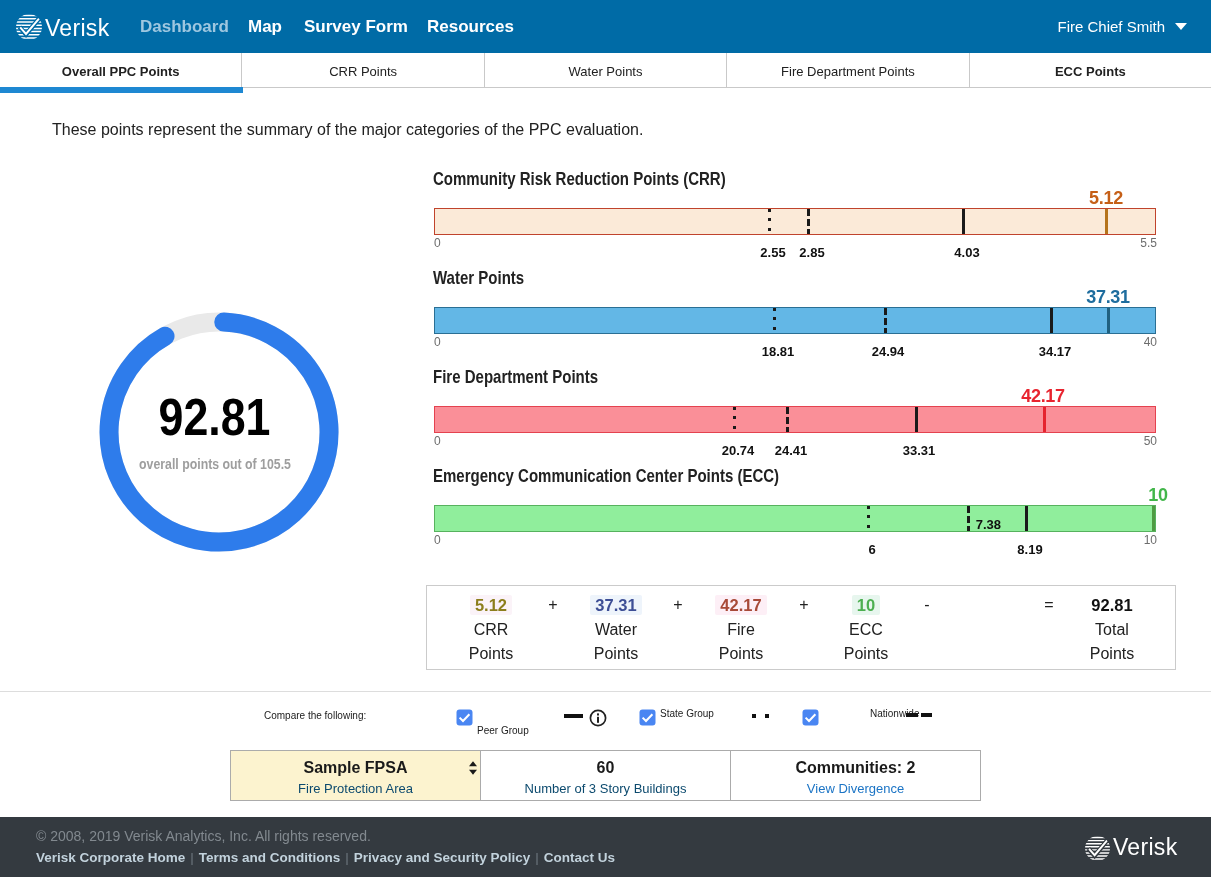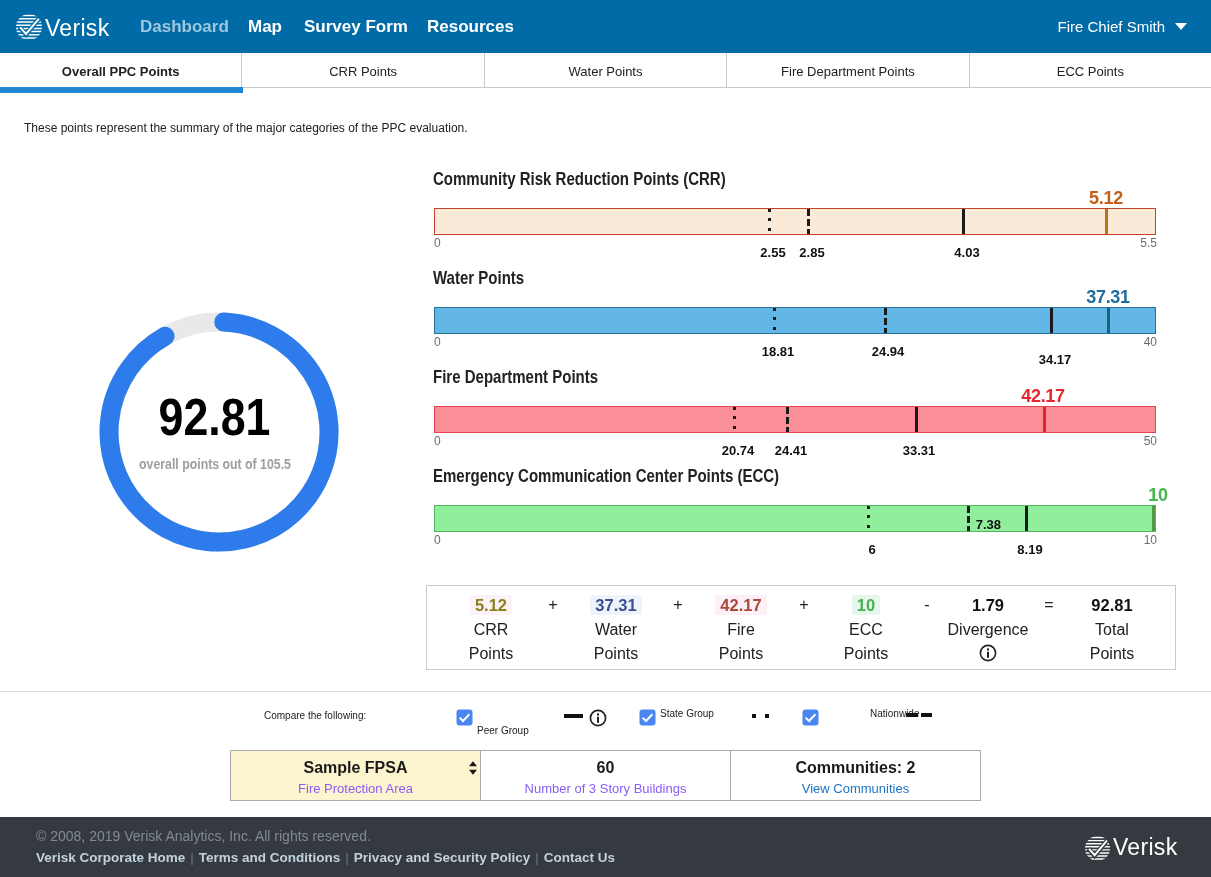--- a/index.html
+++ b/index.html
@@ -12,25 +12,25 @@
 #hdr .brand { position:absolute; left:45px; top:15px; color:#fff; font-size:23px; letter-spacing:0.3px; }
 #hdr nav span { position:absolute; top:17px; font-size:17px; font-weight:bold; color:#fff; }
 #fcs { position:absolute; right:24px; top:18px; font-size:15px; color:#fff; }
 #fcs .car { display:inline-block; width:0; height:0; border-left:6px solid transparent;
   border-right:6px solid transparent; border-top:7px solid #fff; margin-left:10px; vertical-align:2px;}
 
 #tabs { position:absolute; left:0; top:53px; width:1211px; height:35px; display:flex;
   border-bottom:1px solid #c9c9c9; background:#fff; }
 #tabs .tab { flex:1; text-align:center; line-height:37px; font-size:13px; color:#212121;
   border-right:1px solid #c9c9c9; position:relative; }
-#tabs .tab:last-child { border-right:none; }
+#tabs .tab:last-child { border-right:none;font-weight:bold; }
 #tabs .tab.act { font-weight:bold; }
 #tabact { position:absolute; left:0; top:87px; width:243px; height:6px; background:#1e88d2; }
 
-#desc { position:absolute; left:24px; top:121px; font-size:12px; color:#212121;text-align:center; }
+#desc { position:absolute; left:52px; top:121px; font-size:16px; color:#212121;text-align:center; }
 
 .ctitle { position:absolute; left:433px; font-size:19px; font-weight:bold; color:#222; transform:scaleX(0.79); transform-origin:0 50%; white-space:nowrap; }
 .bar { position:absolute; left:434px; width:722px; height:27px; }
 .vlabel { position:absolute; width:80px; text-align:center; font-size:18px; font-weight:bold; letter-spacing:-0.3px; }
 .axlab { position:absolute; font-size:12px; color:#6d6d6d; }
 .mklab { position:absolute; width:60px; text-align:center; font-size:13px; font-weight:bold; color:#111; }
 .mk { position:absolute; top:0; width:3px; height:100%; }
 .mk.solid { background:#1a1a1a; }
 .mk.dot { background:repeating-linear-gradient(to bottom,#1a1a1a 0 3px,rgba(0,0,0,0) 3px 9.4px); }
 .mk.dash { background:repeating-linear-gradient(to bottom,#1a1a1a 0 7px,rgba(0,0,0,0) 7px 10px); }
@@ -44,21 +44,21 @@
 #divline { position:absolute; left:0; top:691px; width:1211px; height:1px; background:#ddd; }
 .cmp { position:absolute; font-size:10px; color:#212121; }
 .legline { position:absolute; background:#111; }
 
 #fpsa { position:absolute; left:230px; top:750px; width:751px; height:51px; display:flex;
   border:1px solid #ababab; }
 #fpsa .cell { flex:1; text-align:center; border-right:1px solid #ababab; position:relative; padding-top:6px;}
 #fpsa .cell:last-child { border-right:none; }
 #fpsa .c1 { background:#fcf3cf; }
 .bigln { font-size:16px; font-weight:bold; color:#1a1a1a; line-height:22px;}
-.smln { font-size:13px; color:#8b5cf6; line-height:20px;}
+.smln { font-size:13px; color:#0c4a6e; line-height:20px;}
 
 #ftr { position:absolute; left:0; top:817px; width:1211px; height:60px; background:#343a40; }
 #ftr .cop { position:absolute; left:36px; top:11px; font-size:14px; color:#82898f; }
 #ftr .lnks { position:absolute; left:36px; top:33px; font-size:13.5px; font-weight:bold; color:#c2d2dc; }
 #ftr .lnks .sep { color:#6e777e; font-weight:normal; padding:0 5px; }
 </style>
 </head>
 <body>
 <div id="page">
 
@@ -132,21 +132,21 @@
 <div class="bar" style="top:307px;background:#63b7e6;border:1.5px solid #2a6f94;">
   <div class="mk dot" style="left:338px;"></div>
   <div class="mk dash" style="left:449px;"></div>
   <div class="mk solid" style="left:615px;"></div>
   <div class="vline" style="left:672px;background:#20607f;"></div>
 </div>
 <div class="axlab" style="left:434px;top:335px;">0</div>
 <div class="axlab" style="left:1131px;top:335px;width:26px;text-align:right;">40</div>
 <div class="mklab" style="left:748px;top:344px;">18.81</div>
 <div class="mklab" style="left:858px;top:344px;">24.94</div>
-<div class="mklab" style="left:1025px;top:344px;margin-top:8px;">34.17</div>
+<div class="mklab" style="left:1025px;top:344px;">34.17</div>
 
 <div class="ctitle" style="top:366px;">Fire Department Points</div>
 <div class="vlabel" style="left:1003px;top:386px;color:#e8242f;">42.17</div>
 <div class="bar" style="top:406px;background:#fa8f98;border:1.5px solid #e4424f;">
   <div class="mk dot" style="left:298px;"></div>
   <div class="mk dash" style="left:351px;"></div>
   <div class="mk solid" style="left:480px;"></div>
   <div class="vline" style="left:608px;background:#e5232f;"></div>
 </div>
 <div class="axlab" style="left:434px;top:434px;">0</div>
@@ -171,26 +171,20 @@
 
 <div id="sum">
   <div class="scol" style="left:-1px;"><span class="num" style="color:#8c7e1c;background:#fbf3f8;">5.12</span><br>CRR<br>Points</div>
   <div class="sop" style="left:106px;">+</div>
   <div class="scol" style="left:124px;"><span class="num" style="color:#3d4e95;background:#eef4fb;">37.31</span><br>Water<br>Points</div>
   <div class="sop" style="left:231px;">+</div>
   <div class="scol" style="left:249px;"><span class="num" style="color:#a84a38;background:#fdeff6;">42.17</span><br>Fire<br>Points</div>
   <div class="sop" style="left:357px;">+</div>
   <div class="scol" style="left:374px;"><span class="num" style="color:#4caf50;background:#e7f6ee;">10</span><br>ECC<br>Points</div>
   <div class="sop" style="left:480px;">-</div>
-  <div class="scol" style="left:496px;"><span class="num" style="color:#111;">1.79</span><br>Divergence<br>
-    <svg width="18" height="18" viewBox="0 0 18 18" style="vertical-align:-3px;">
-      <circle cx="9" cy="9" r="7.6" fill="none" stroke="#212121" stroke-width="1.6"></circle>
-      <rect x="8" y="7.8" width="2" height="6" fill="#212121"></rect>
-      <rect x="8" y="4.4" width="2" height="2.1" fill="#212121"></rect>
-    </svg></div>
   <div class="sop" style="left:602px;">=</div>
   <div class="scol" style="left:620px;"><span class="num" style="color:#111;">92.81</span><br>Total<br>Points</div>
 </div>
 
 <div id="divline"></div>
 
 <div class="cmp" style="left:264px;top:710px;">Compare the following:</div>
 
 <svg class="abs" style="left:456px;top:709px;" width="17" height="17" viewBox="0 0 17 17">
   <rect x="0.5" y="0.5" width="16" height="16" rx="3" fill="#4a86f2"></rect>
@@ -228,21 +222,21 @@
       <path d="M1 7.2 L5 2.2 L9 7.2 Z" fill="#1a1a1a"></path>
       <path d="M1 10.8 L5 15.8 L9 10.8 Z" fill="#1a1a1a"></path>
     </svg>
   </div>
   <div class="cell">
     <div class="bigln">60</div>
     <div class="smln">Number of 3 Story Buildings</div>
   </div>
   <div class="cell">
     <div class="bigln">Communities: 2</div>
-    <div class="smln" style="color:#1b74c5;">View Communities</div>
+    <div class="smln" style="color:#1b74c5;">View Divergence</div>
   </div>
 </div>
 
 <div id="ftr">
   <div class="cop">© 2008, 2019 Verisk Analytics, Inc. All rights reserved.</div>
   <div class="lnks">Verisk Corporate Home<span class="sep">|</span>Terms and Conditions<span class="sep">|</span>Privacy and Security Policy<span class="sep">|</span>Contact Us</div>
   <svg class="abs" style="left:1085px;top:19px" width="25" height="25" viewBox="0 0 26 26">
     <defs>
           <clipPath id="fc">
             <circle cx="13" cy="13" r="13"></circle>

